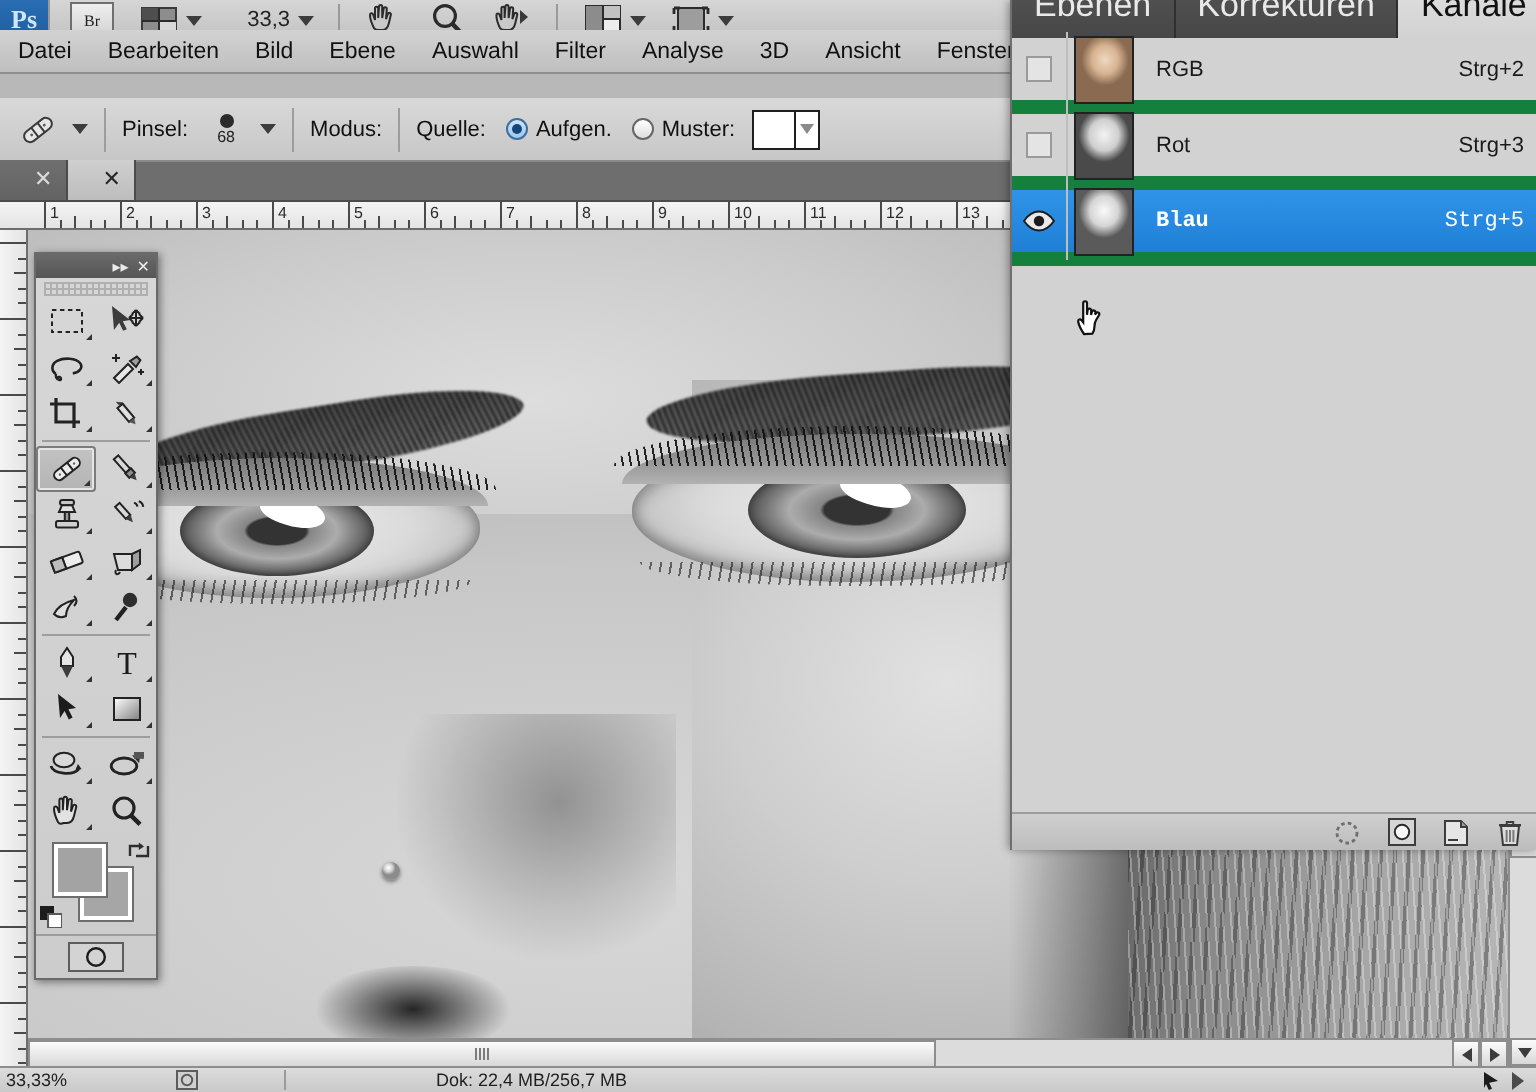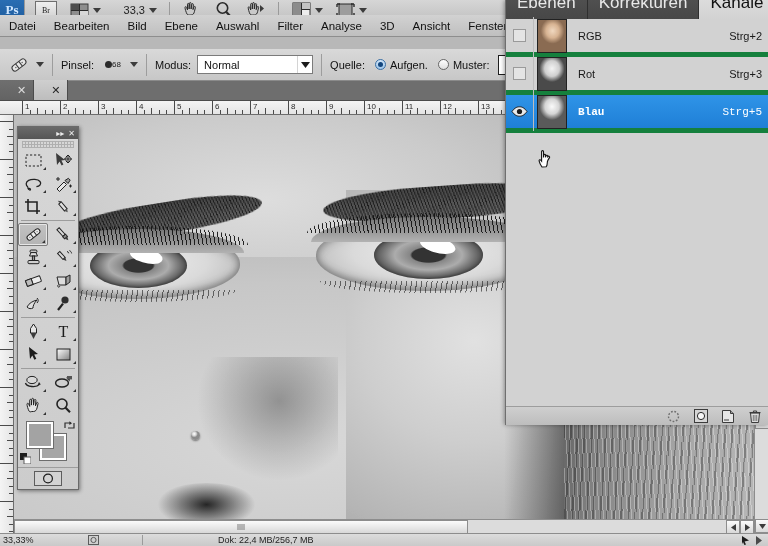--- a/index.html
+++ b/index.html
@@ -68,21 +68,21 @@
     display:flex;align-items:center;
   }
   .tool-preview {
     width:26px;height:24px;margin-left:6px;
     display:flex;align-items:center;justify-content:center;
   }
   .opt-sep { width:1px;height:22px;background:#9d9d9d;margin:0 8px; }
   .lbl { font-size:11px;color:#111; white-space:nowrap; }
   .brush-thumb {
     width:26px;height:26px;margin-left:6px;
-    display:flex;flex-direction:row;align-items:center;justify-content:center;
+    display:flex;flex-direction:column;align-items:center;justify-content:center;
     line-height:1;
     text-align:right;
   }
   .brush-dot { width:7px;height:7px;border-radius:50%;background:#2b2b2b; }
   .brush-num { font-size:8px;color:#222;margin-top:1px; }
   .sel-box {
     margin-left:6px;height:19px;border:1px solid #7b7b7b;background:#fff;
     display:flex;align-items:center;justify-content:space-between;
   }
   .sel-box .val { padding:0 6px;font-size:11px;color:#111;white-space:nowrap; }
@@ -331,21 +331,21 @@
     background:linear-gradient(#555,#474747);
     border-right:1px solid #2f2f2f;
   }
   .ptab.active {
     background:linear-gradient(#e2e2e2,#d2d2d2);color:#111;
     border-right:1px solid #9a9a9a;
   }
   .chan-list { background:#d2d2d2;height:387px;position:relative; }
   .chan-row {
     height:38px;display:flex;align-items:center;
-    border-bottom:5px solid #15803d;position:relative;
+    border-bottom:7px solid #15803d;position:relative;
   }
   .chan-row.sel { background:linear-gradient(#2f94e8,#1f7fd6);color:#fff;font-family:Liberation Mono, monospace; }
   .eyecol { width:28px;height:38px;display:flex;align-items:center;justify-content:center;
             border-right:1px solid #bdbdbd; }
   .eyebox { width:13px;height:13px;border:1px solid #9a9a9a;background:#e4e4e4; }
   .thumb {
     width:30px;height:34px;border:1px solid #222;margin-left:3px;
     position:relative;overflow:hidden;background:#8e8e8e;
   }
   .thumb .t-base { position:absolute;inset:0; }
@@ -483,28 +483,20 @@
     <span class="lbl">Pinsel:</span>
     <div class="brush-thumb">
       <span class="brush-dot"></span>
       <span class="brush-num">68</span>
     </div>
     <span class="caret"></span>
 
     <div class="opt-sep"></div>
 
     <span class="lbl">Modus:</span>
-    <div class="sel-box" style="width:116px">
-      <span class="val">Normal</span>
-      <span class="sel-arrow">
-        <svg width="9" height="6" viewBox="0 0 9 6">
-            <path d="M0 0h9L4.5 6z" fill="#1c1c1c"></path>
-          </svg>
-      </span>
-    </div>
 
     <div class="opt-sep"></div>
 
     <span class="lbl">Quelle:</span>
     <label class="radio-grp">
       <span class="radio on"></span>
       <span class="lbl">Aufgen.</span>
     </label>
     <label class="radio-grp">
       <span class="radio"></span>

